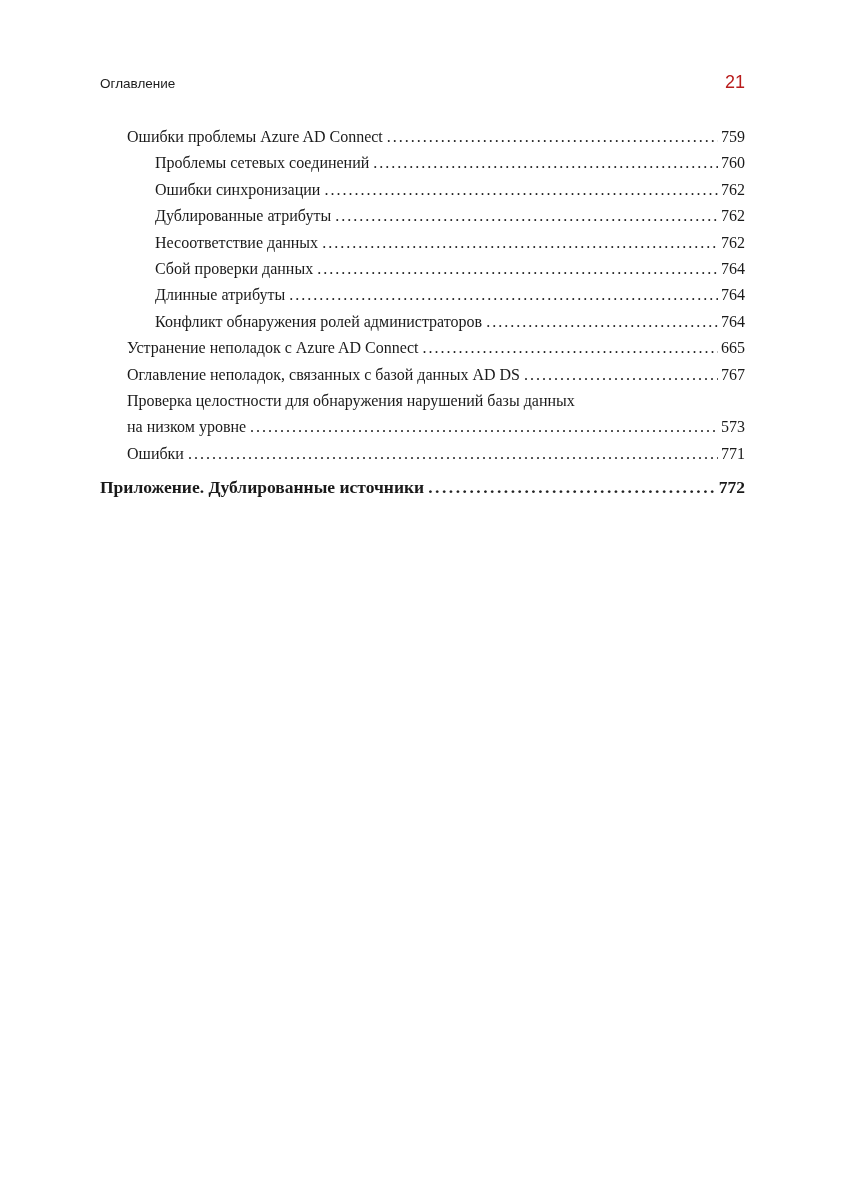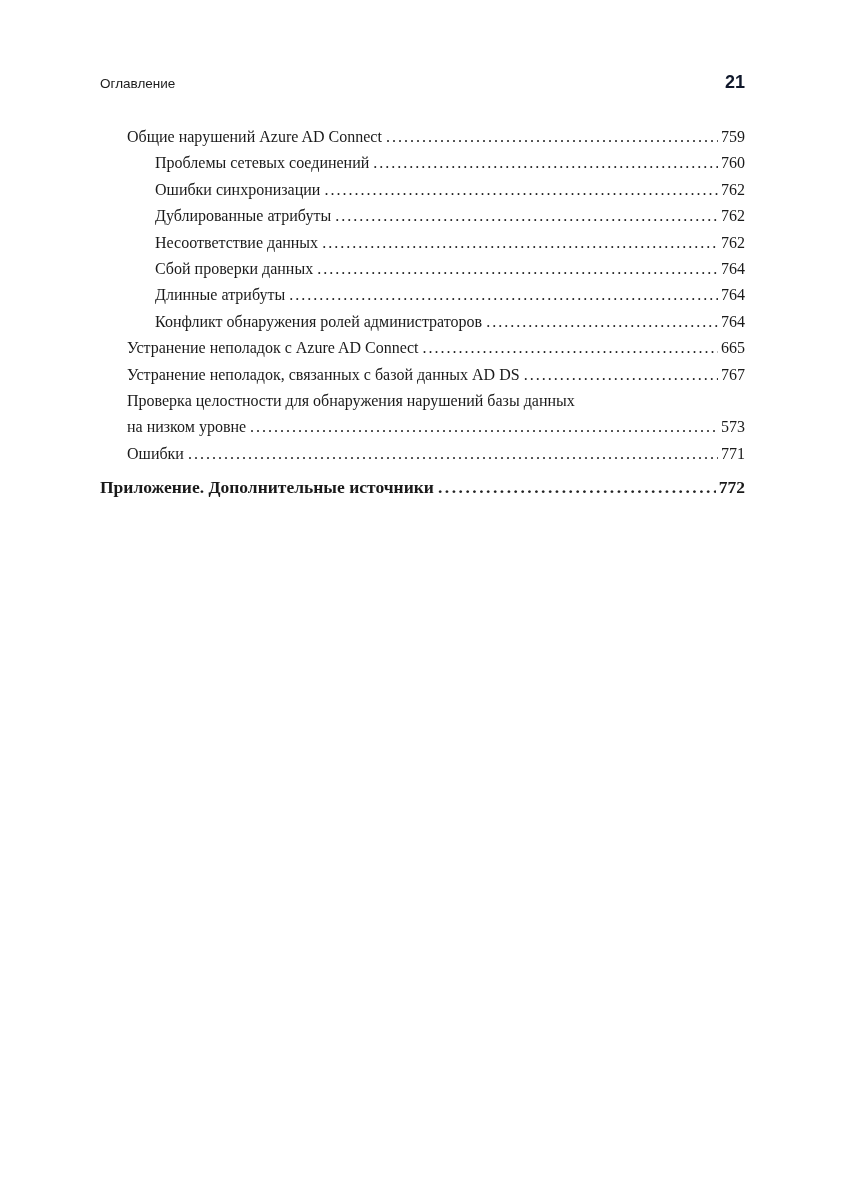--- a/index.html
+++ b/index.html
@@ -26,22 +26,22 @@
     align-items: baseline;
   }
   .running-head {
     font-family: "Liberation Sans", sans-serif;
     font-size: 13.5px;
     color: #1c1c1c;
   }
   .page-num {
     font-family: "Liberation Sans", sans-serif;
     font-size: 18px;
-    font-weight: 700;
-    color: #0f172a;
+    font-weight: 400;
+    color: #b91c1c;
   }
   .toc {
     position: absolute;
     top: 128px;
     left: 100px;
     right: 104px;
     font-size: 16px;
   }
   .toc-row { margin: 0; }
   .toc-line {
@@ -85,21 +85,21 @@
 <div class="page">
 
   <div class="page-header">
     <span class="running-head">Оглавление</span>
     <span class="page-num">21</span>
   </div>
 
   <div class="toc" id="toc-list">
       <div class="toc-row level-1">
         <div class="toc-line">
-          <span class="toc-text">Общие нарушений Azure AD Connect</span>
+          <span class="toc-text">Ошибки проблемы Azure AD Connect</span>
           <span class="leader">............................................................................................................................................................................................................................................................................................................</span>
           <span class="toc-page">759</span>
         </div>
       </div>
       <div class="toc-row level-2">
         <div class="toc-line">
           <span class="toc-text">Проблемы сетевых соединений</span>
           <span class="leader">............................................................................................................................................................................................................................................................................................................</span>
           <span class="toc-page">760</span>
         </div>
@@ -148,21 +148,21 @@
       </div>
       <div class="toc-row level-1">
         <div class="toc-line">
           <span class="toc-text">Устранение неполадок с Azure AD Connect</span>
           <span class="leader">............................................................................................................................................................................................................................................................................................................</span>
           <span class="toc-page">665</span>
         </div>
       </div>
       <div class="toc-row level-1">
         <div class="toc-line">
-          <span class="toc-text">Устранение неполадок, связанных с базой данных AD DS</span>
+          <span class="toc-text">Оглавление неполадок, связанных с базой данных AD DS</span>
           <span class="leader">............................................................................................................................................................................................................................................................................................................</span>
           <span class="toc-page">767</span>
         </div>
       </div>
       <div class="toc-row level-1">
         <div class="toc-line">
           <span class="toc-text">Проверка целостности для обнаружения нарушений базы данных</span>
         </div>
         <div class="toc-line">
           <span class="toc-text">на низком уровне</span>
@@ -172,20 +172,20 @@
       </div>
       <div class="toc-row level-1">
         <div class="toc-line">
           <span class="toc-text">Ошибки</span>
           <span class="leader">............................................................................................................................................................................................................................................................................................................</span>
           <span class="toc-page">771</span>
         </div>
       </div>
       <div class="toc-row level-0 toc-bold">
         <div class="toc-line">
-          <span class="toc-text">Приложение. Дополнительные источники</span>
+          <span class="toc-text">Приложение. Дублированные источники</span>
           <span class="leader">............................................................................................................................................................................................................................................................................................................</span>
           <span class="toc-page">772</span>
         </div>
       </div>
     </div>
 
 </div>
 
 </body></html>

